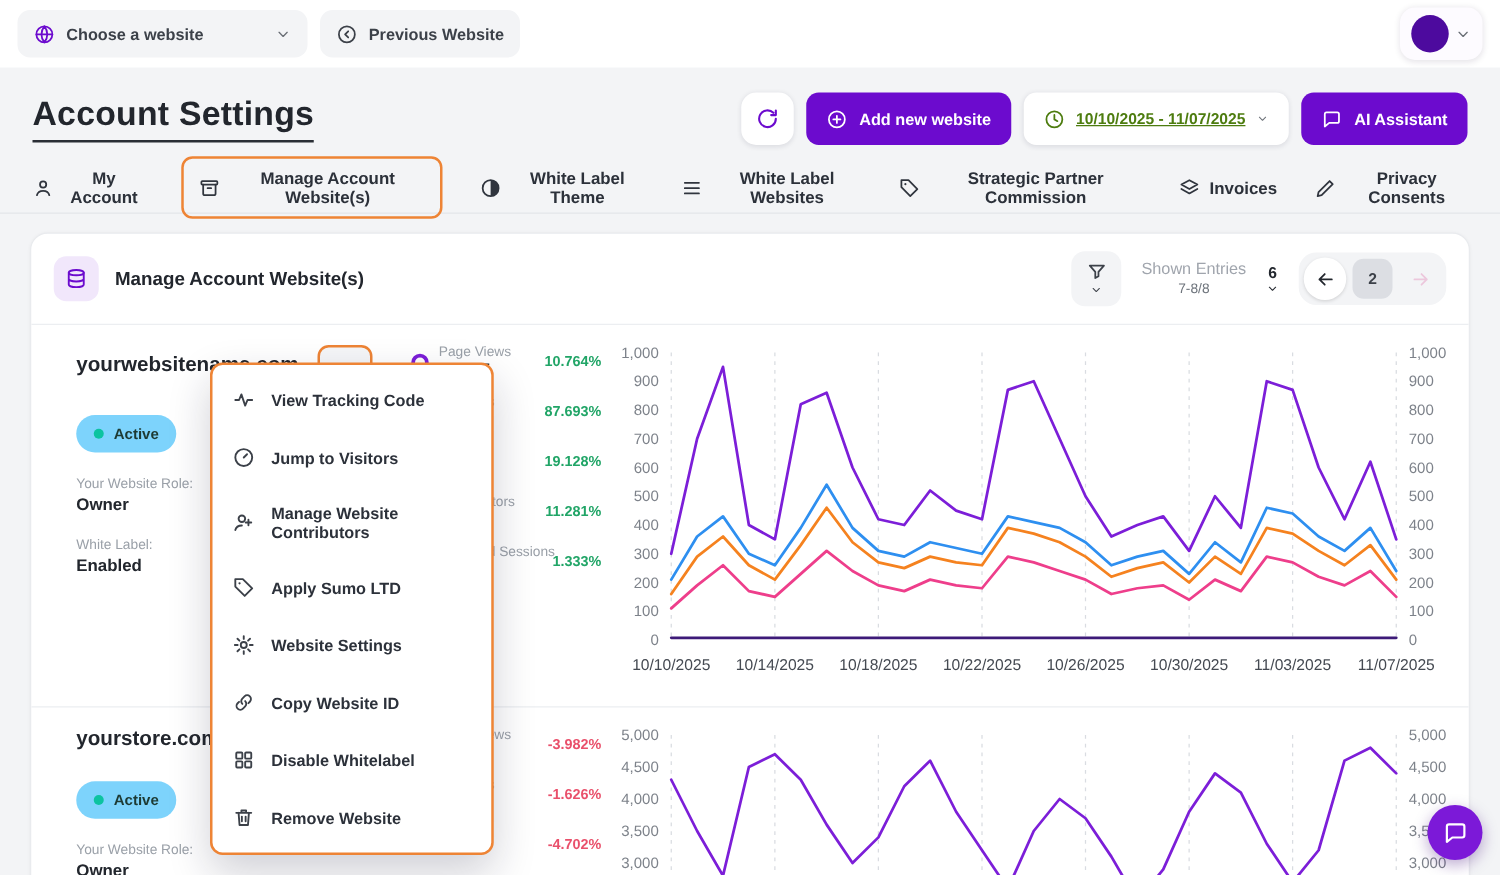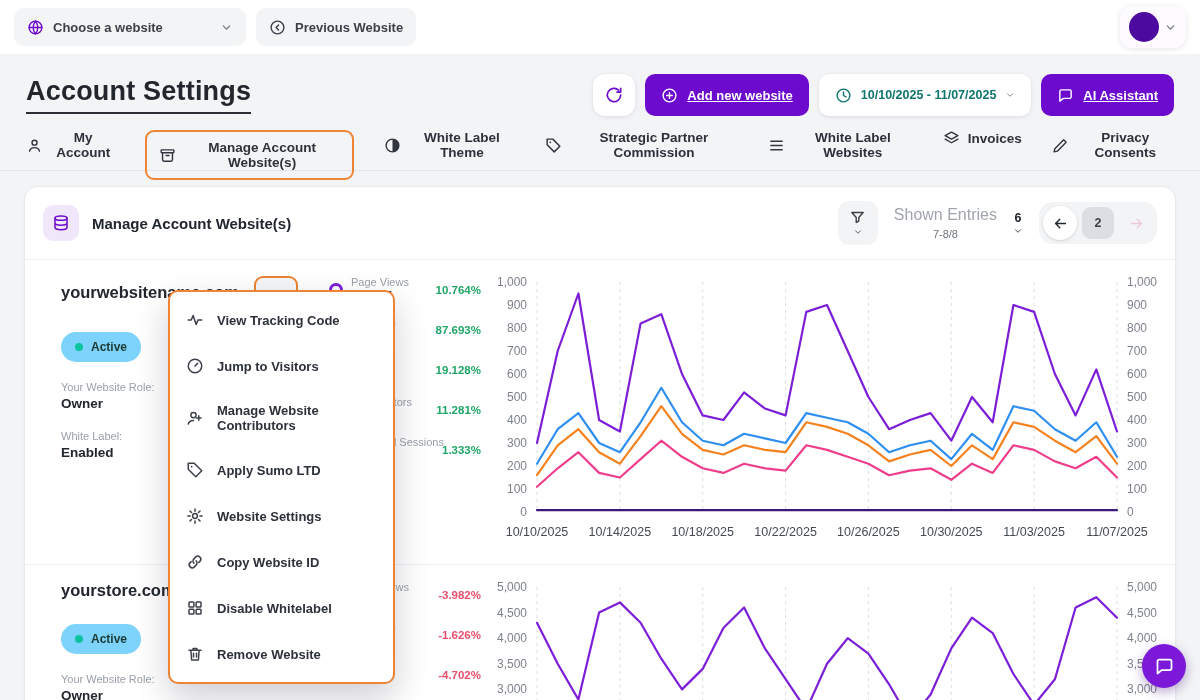--- a/index.html
+++ b/index.html
@@ -22,41 +22,41 @@
   .icn.tiny { width:10px; height:10px; }
   .icn.purple { color:#6c0bce; }
   .icn.big { width:20px; height:20px; }
 
   
   .page-head { display:flex; align-items:center; justify-content:space-between; padding:20px 26px 8px; }
   h1 { font-size:27px; font-weight:800; color:#22262d; display:inline-block; border-bottom:2.5px solid #2a2e35; padding-bottom:5px; letter-spacing:.2px; }
   .head-actions { display:flex; gap:10px; align-items:center; }
   .icon-btn { width:42px; height:42px; border-radius:12px; background:#fff; border:none; box-shadow:0 1px 4px rgba(20,20,50,.10); display:grid; place-items:center; cursor:pointer; }
   .btn { height:42px; border-radius:10px; border:none; display:inline-flex; align-items:center; gap:9px; padding:0 16px; font-weight:700; font-size:13px; cursor:pointer; font-family:inherit; }
-  .btn.primary { background:#6c0bce; color:#fff;text-decoration:underline; }
-  .btn.white { background:#fff; color:#0f766e; box-shadow:0 1px 4px rgba(20,20,50,.10); font-size:12.5px; }
-
-  
-  .tabs { display:flex; align-items:flex-start; gap:30px; padding:6px 26px 0; height:46px; }
+  .btn.primary { background:#6c0bce; color:#fff; }
+  .btn.white { background:#fff; color:#4d7c0f; box-shadow:0 1px 4px rgba(20,20,50,.10); font-size:12.5px;text-decoration:underline; }
+
+  
+  .tabs { display:flex; align-items:center; gap:30px; padding:6px 26px 0; height:46px; }
   .tab { display:inline-flex; gap:8px; align-items:center; font-size:13.5px; font-weight:600; color:#2c313a; background:none; border:none; cursor:pointer; font-family:inherit; padding:0; }
   .tab .icn { color:#30353e; }
   .tab.highlighted { border:2.5px solid #ee8435; border-radius:9px; padding:8px 12px; }
   .divider { height:1px; background:#e3e5e9; }
 
   
   .content { padding:15px 24px 0; }
   .card { background:#fff; border-radius:14px; border:1px solid #e9ebee; box-shadow:0 1px 3px rgba(16,24,40,.05); overflow:hidden; height:740px; }
   .card-head { display:flex; align-items:center; padding:14px 18px; }
   .chip { width:36px; height:36px; border-radius:10px; background:#f1e7fb; color:#6c0bce; display:grid; place-items:center; }
   .chip .icn { width:18px; height:18px; }
   .card-title { font-size:15px; font-weight:700; color:#22262d; margin-left:13px; }
   .card-controls { margin-left:auto; display:flex; align-items:center; gap:16px; }
   .funnel-btn { width:40px; height:44px; border-radius:11px; background:#f3f4f6; border:none; display:flex; flex-direction:column; align-items:center; justify-content:center; gap:1px; color:#3c4149; cursor:pointer; }
   .entries { text-align:center; line-height:1.4; }
-  .entries .l1 { font-size:16px; color:#a0a5ad; display:block; }
+  .entries .l1 { font-size:13px; color:#a0a5ad; display:block; }
   .entries .l2 { font-size:11px; color:#6e747c; display:block; }
   .pagesize { display:flex; flex-direction:column; align-items:center; gap:1px; background:none; border:none; font-weight:700; font-size:12.5px; color:#22262d; cursor:pointer; font-family:inherit; }
   .pager { background:#f3f4f6; border-radius:14px; display:flex; align-items:center; padding:4px; gap:5px; }
   .pager .prev { width:34px; height:34px; border-radius:50%; background:#fff; box-shadow:0 1px 3px rgba(0,0,0,.14); border:none; display:grid; place-items:center; color:#22262d; cursor:pointer; }
   .pager .page { width:32px; height:32px; border-radius:9px; background:#dcdee3; display:grid; place-items:center; font-size:12.5px; font-weight:700; color:#3c4149; }
   .pager .next { width:34px; height:34px; border:none; background:none; color:#ecc7dc; display:grid; place-items:center; cursor:pointer; }
 
   
   .site-row { display:flex; border-top:1px solid #eceef1; }
   .info-col { width:280px; padding:16px 0 16px 36px; position:relative; flex:none; }
@@ -205,33 +205,33 @@
           <svg viewBox="0 0 24 24" fill="none" stroke="currentColor" stroke-width="2" stroke-linecap="round" stroke-linejoin="round" width="100%" height="100%">
             <circle cx="12" cy="12" r="9"></circle>
             <path d="M12 3a9 9 0 0 1 0 18z" fill="currentColor" stroke="none"></path>
           </svg>
         </span>
       <span>White Label Theme</span>
     </button>
     <button class="tab">
       <span class="icn">
           <svg viewBox="0 0 24 24" fill="none" stroke="currentColor" stroke-width="2" stroke-linecap="round" stroke-linejoin="round" width="100%" height="100%">
+            <path d="M4 6h16M4 12h16M4 18h16"></path>
+          </svg>
+        </span>
+      <span>White Label Websites</span>
+    </button>
+    <button class="tab">
+      <span class="icn">
+          <svg viewBox="0 0 24 24" fill="none" stroke="currentColor" stroke-width="2" stroke-linecap="round" stroke-linejoin="round" width="100%" height="100%">
             <path d="M3 3h8l10 10-8 8L3 11z"></path>
             <circle cx="7.5" cy="7.5" r="1.2" fill="currentColor" stroke="none"></circle>
           </svg>
         </span>
       <span>Strategic Partner Commission</span>
-    </button>
-    <button class="tab">
-      <span class="icn">
-          <svg viewBox="0 0 24 24" fill="none" stroke="currentColor" stroke-width="2" stroke-linecap="round" stroke-linejoin="round" width="100%" height="100%">
-            <path d="M4 6h16M4 12h16M4 18h16"></path>
-          </svg>
-        </span>
-      <span>White Label Websites</span>
     </button>
     <button class="tab">
       <span class="icn">
           <svg viewBox="0 0 24 24" fill="none" stroke="currentColor" stroke-width="2" stroke-linecap="round" stroke-linejoin="round" width="100%" height="100%">
             <path d="m12 3 9 5-9 5-9-5z"></path>
             <path d="m3 13 9 5 9-5"></path>
           </svg>
         </span>
       <span>Invoices</span>
     </button>

